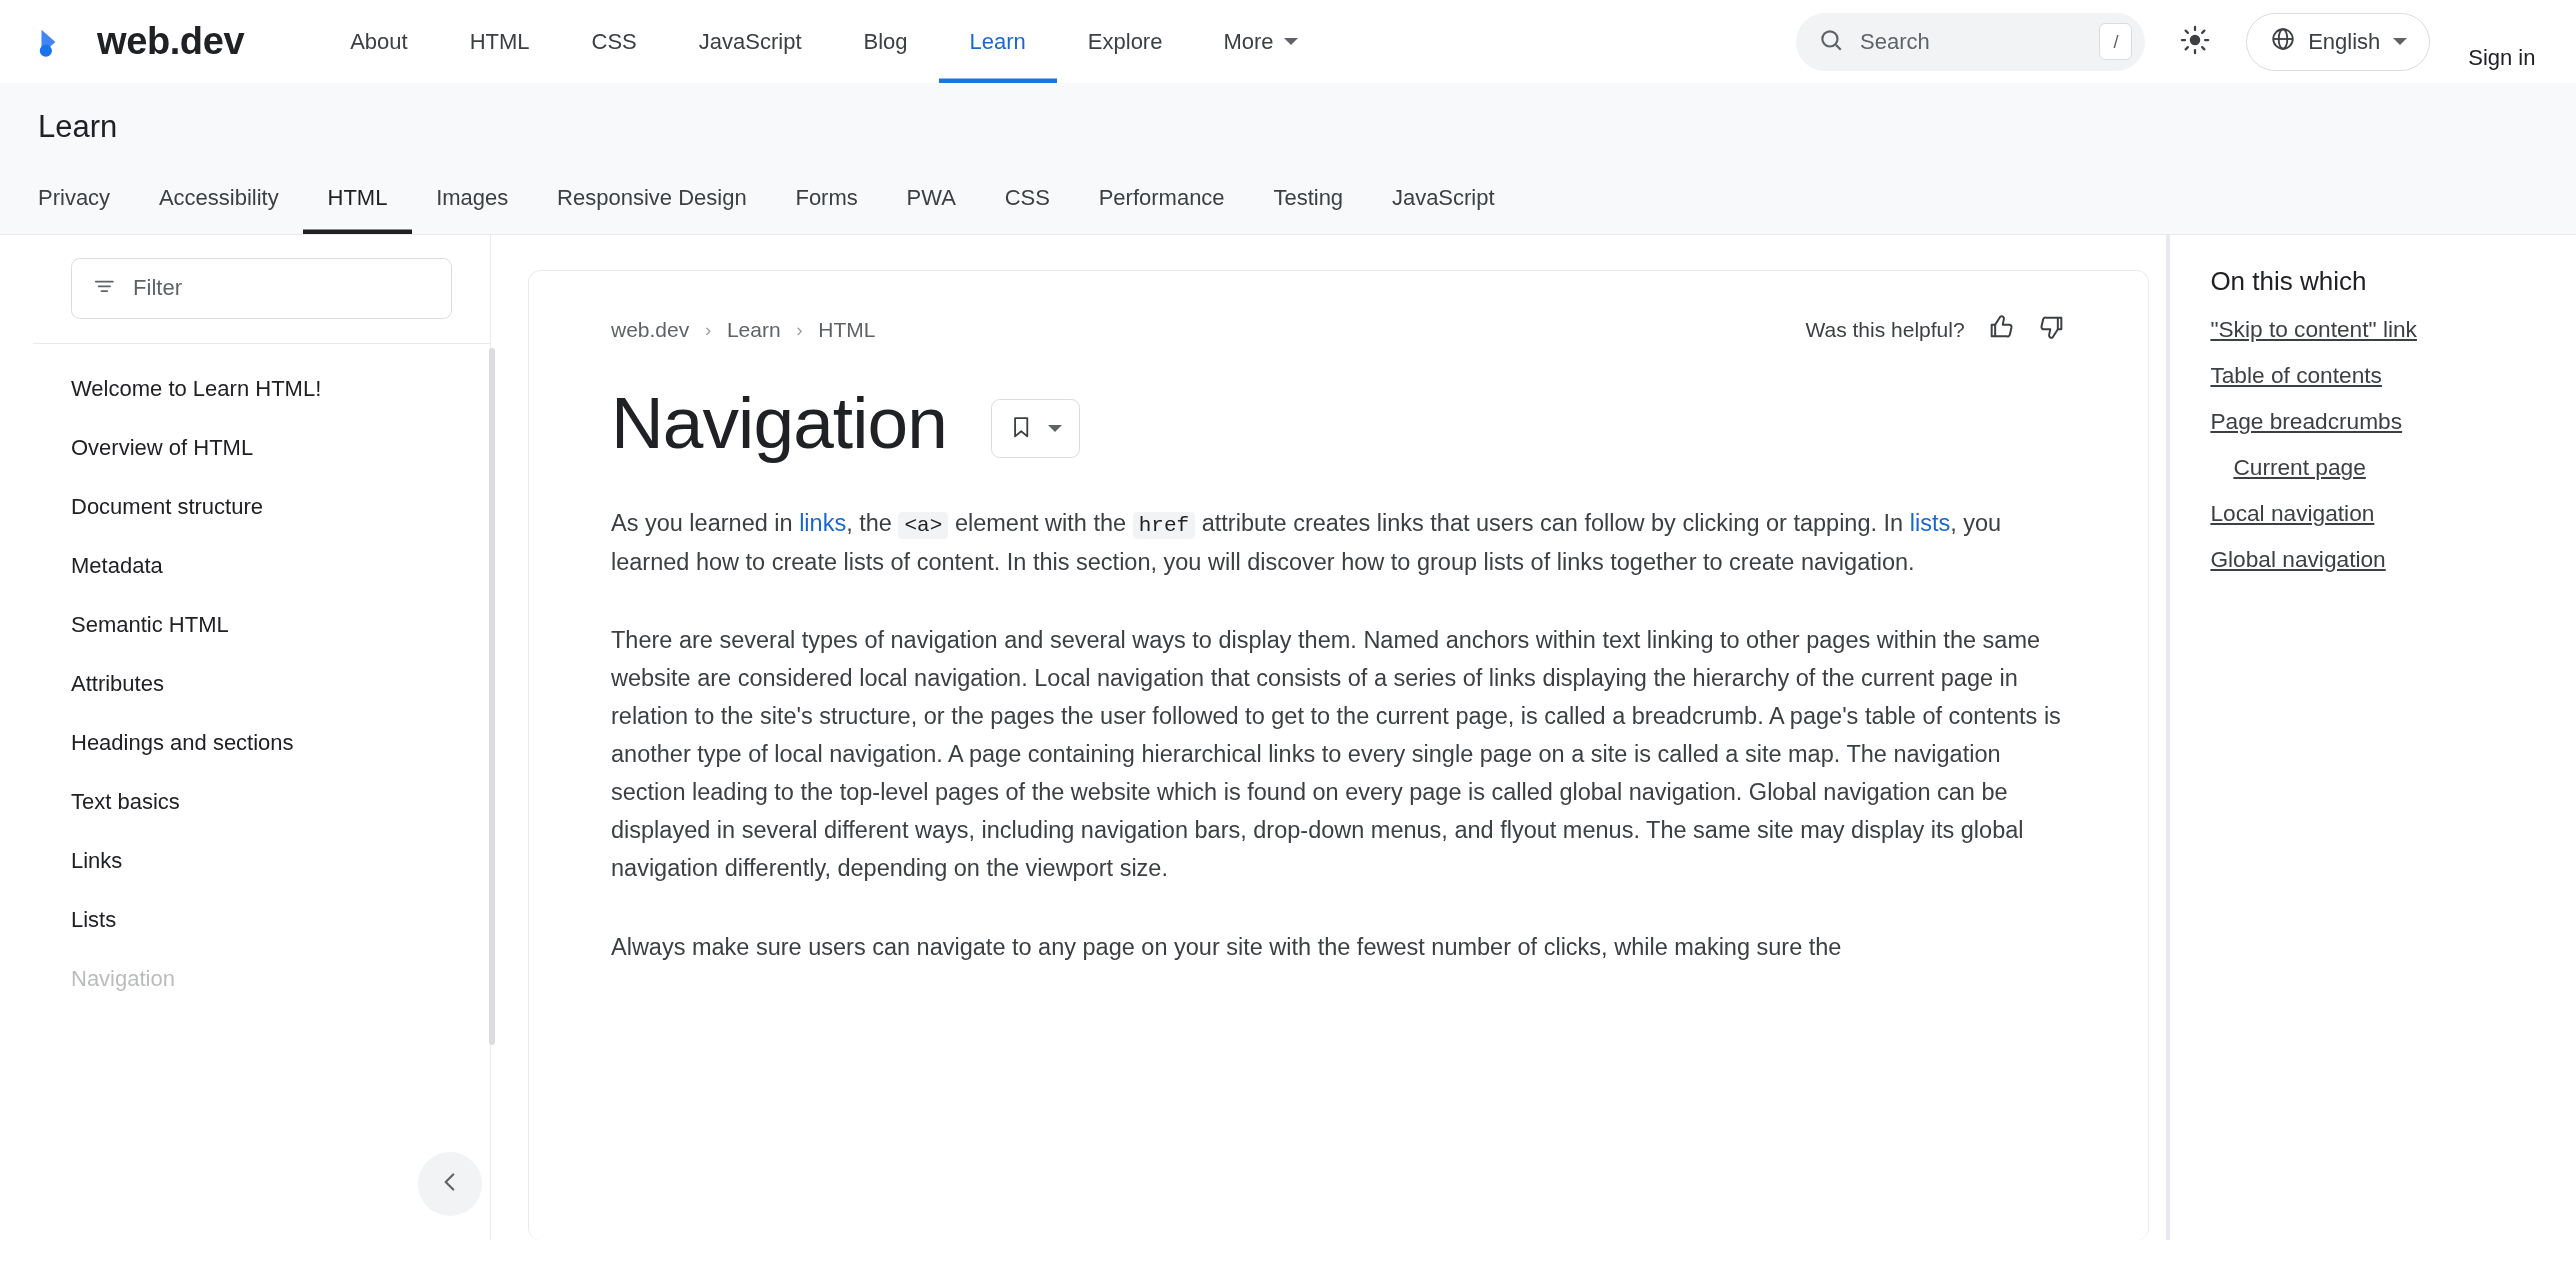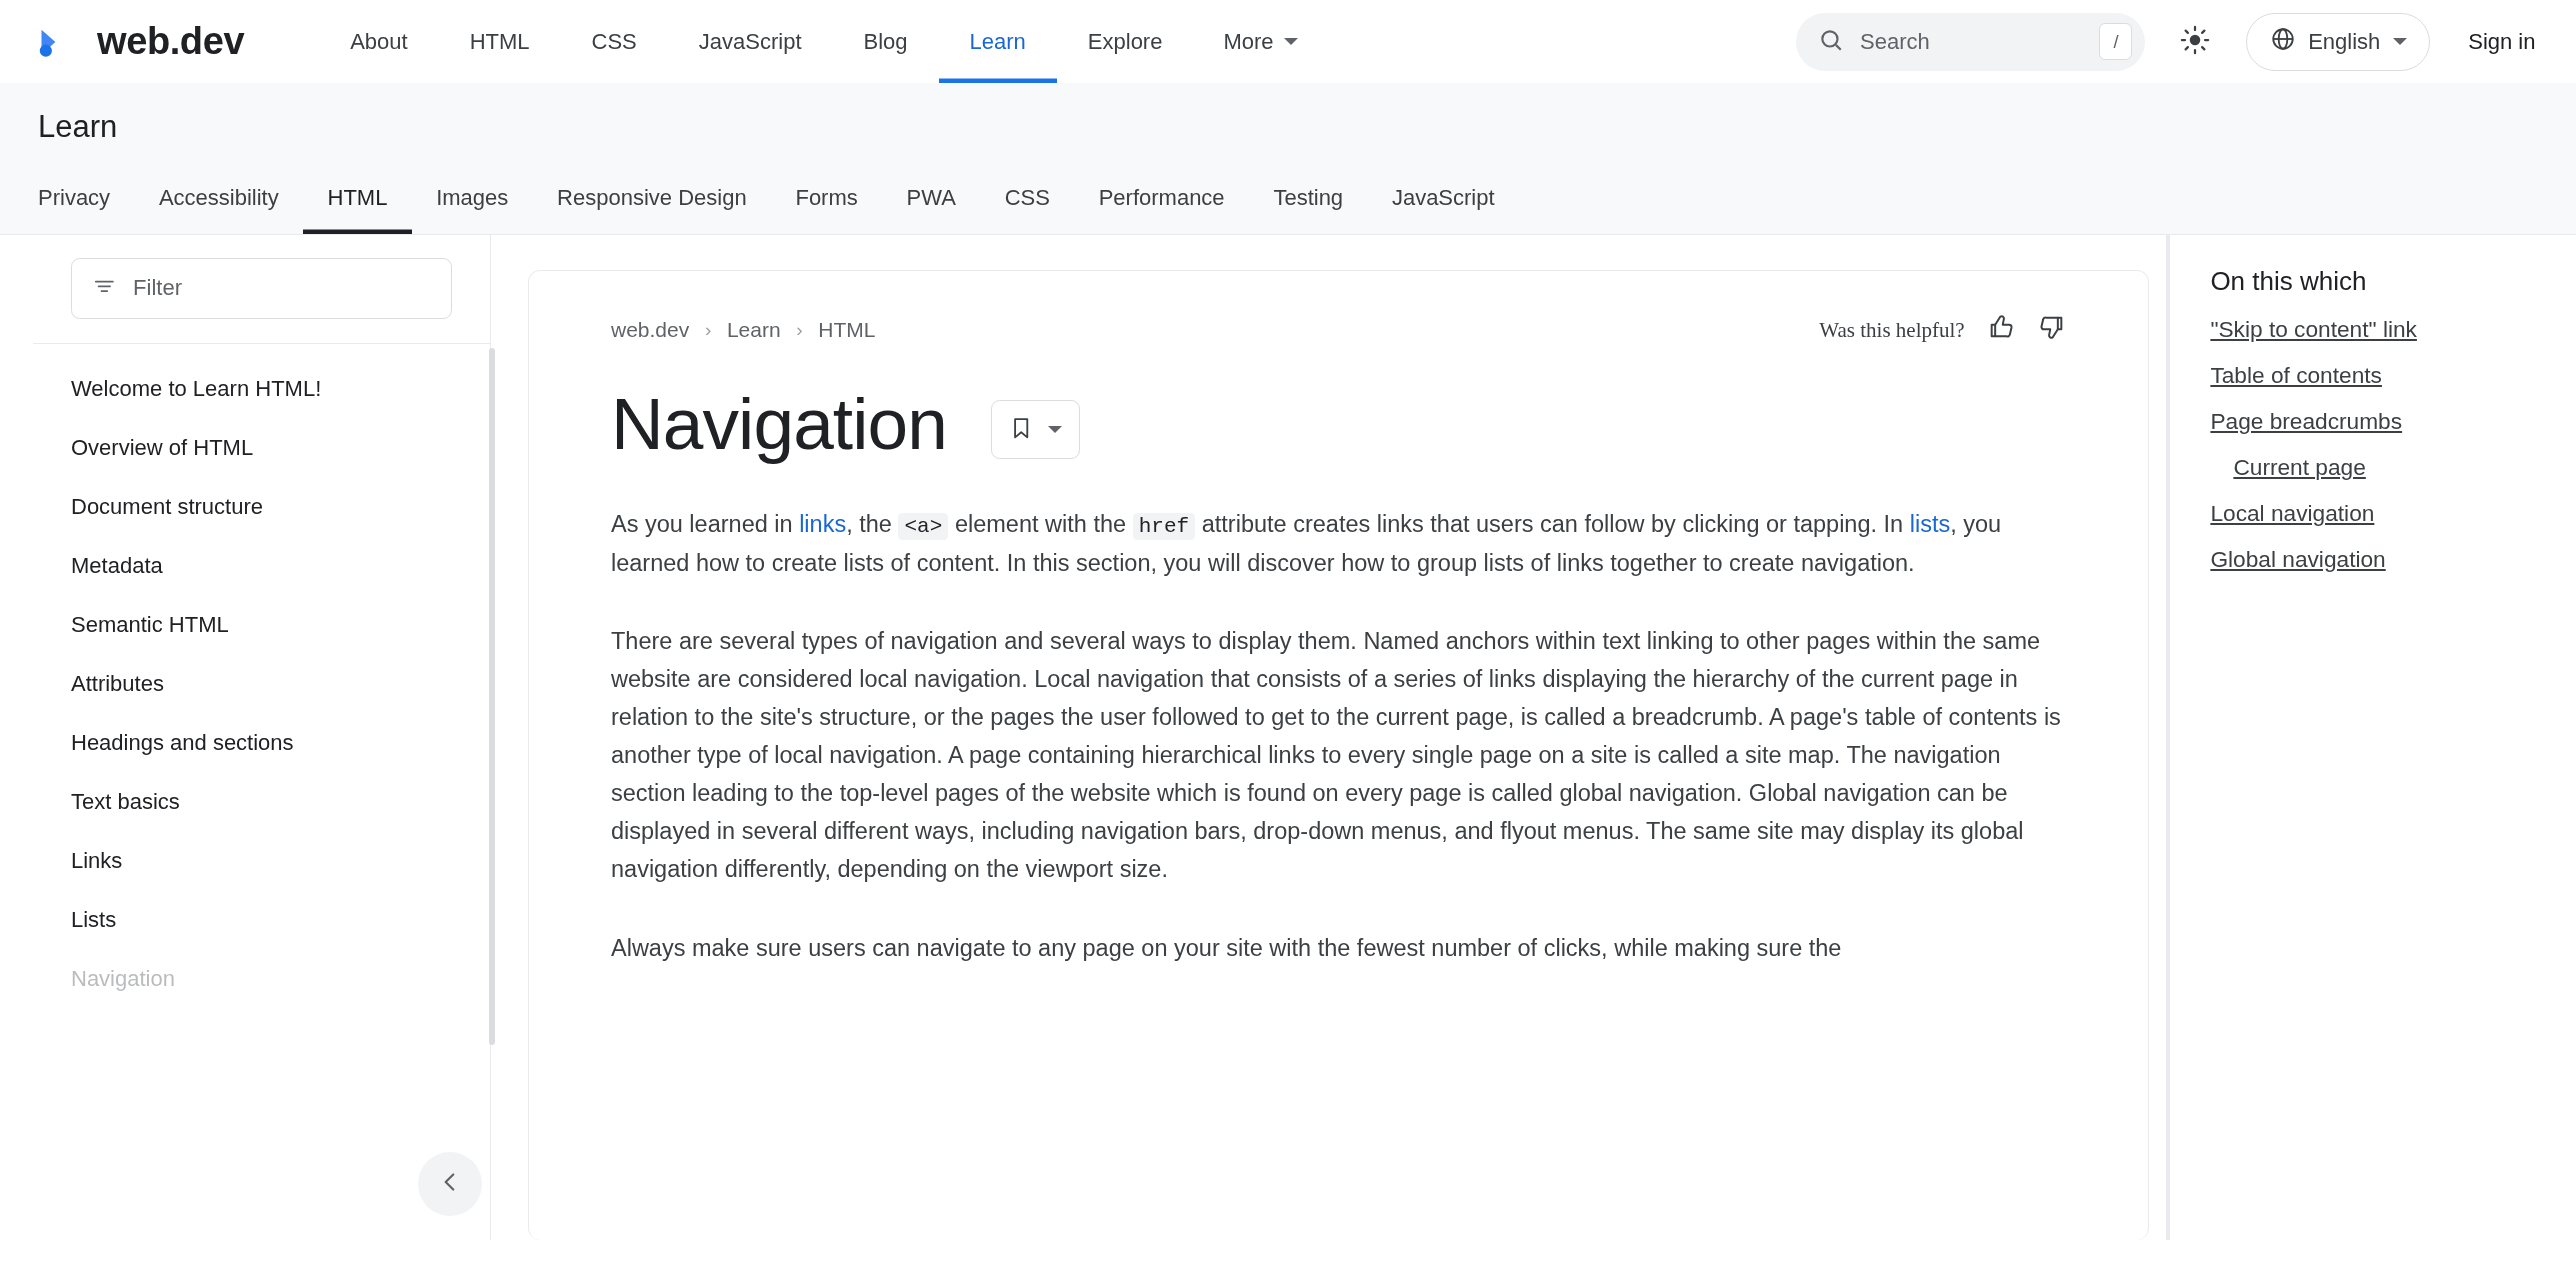--- a/index.html
+++ b/index.html
@@ -60,21 +60,21 @@
     width: 0; height: 0;
     border-left: 7px solid transparent;
     border-right: 7px solid transparent;
     border-top: 7.8px solid #5f6368;
     display: inline-block;
   }
 
   .right-tools {
     margin-left: auto;
     display: flex;
-    align-items: center;
+    align-items: flex-end;
     gap: 0;
   }
   .searchbox {
     width: 349px; height: 58px;
     background: #f1f3f4;
     border-radius: 29px;
     display: flex; align-items: center;
     padding: 0 12.2px 0 22.7px;
     gap: 15.7px;
   }
@@ -211,21 +211,21 @@
     padding: 42px 82px 0 82px;
     background: #fff;
     min-height: 959px;
   }
   .crumbrow { display: flex; align-items: center; }
   .crumbs { display: flex; align-items: center; gap: 15.7px; font-size: 21px; color: #5f6368; }
   .crumbs .sep { color: #9aa0a6; font-size: 19px; }
   .helpful {
     margin-left: auto;
     display: flex; align-items: center; gap: 22.7px;
-    font-size: 21px; color: #3c4043; font-family: Liberation Serif, serif;
+    font-size: 21px; color: #3c4043;
   }
   .title-row { display: flex; align-items: center; gap: 44px; margin-top: 35px; }
   h2.page-title {
     font-size: 73px;
     font-weight: 400;
     margin: 0;
     letter-spacing: -0.9px;
     color: #202124;
   }
   .bookmark-btn {

